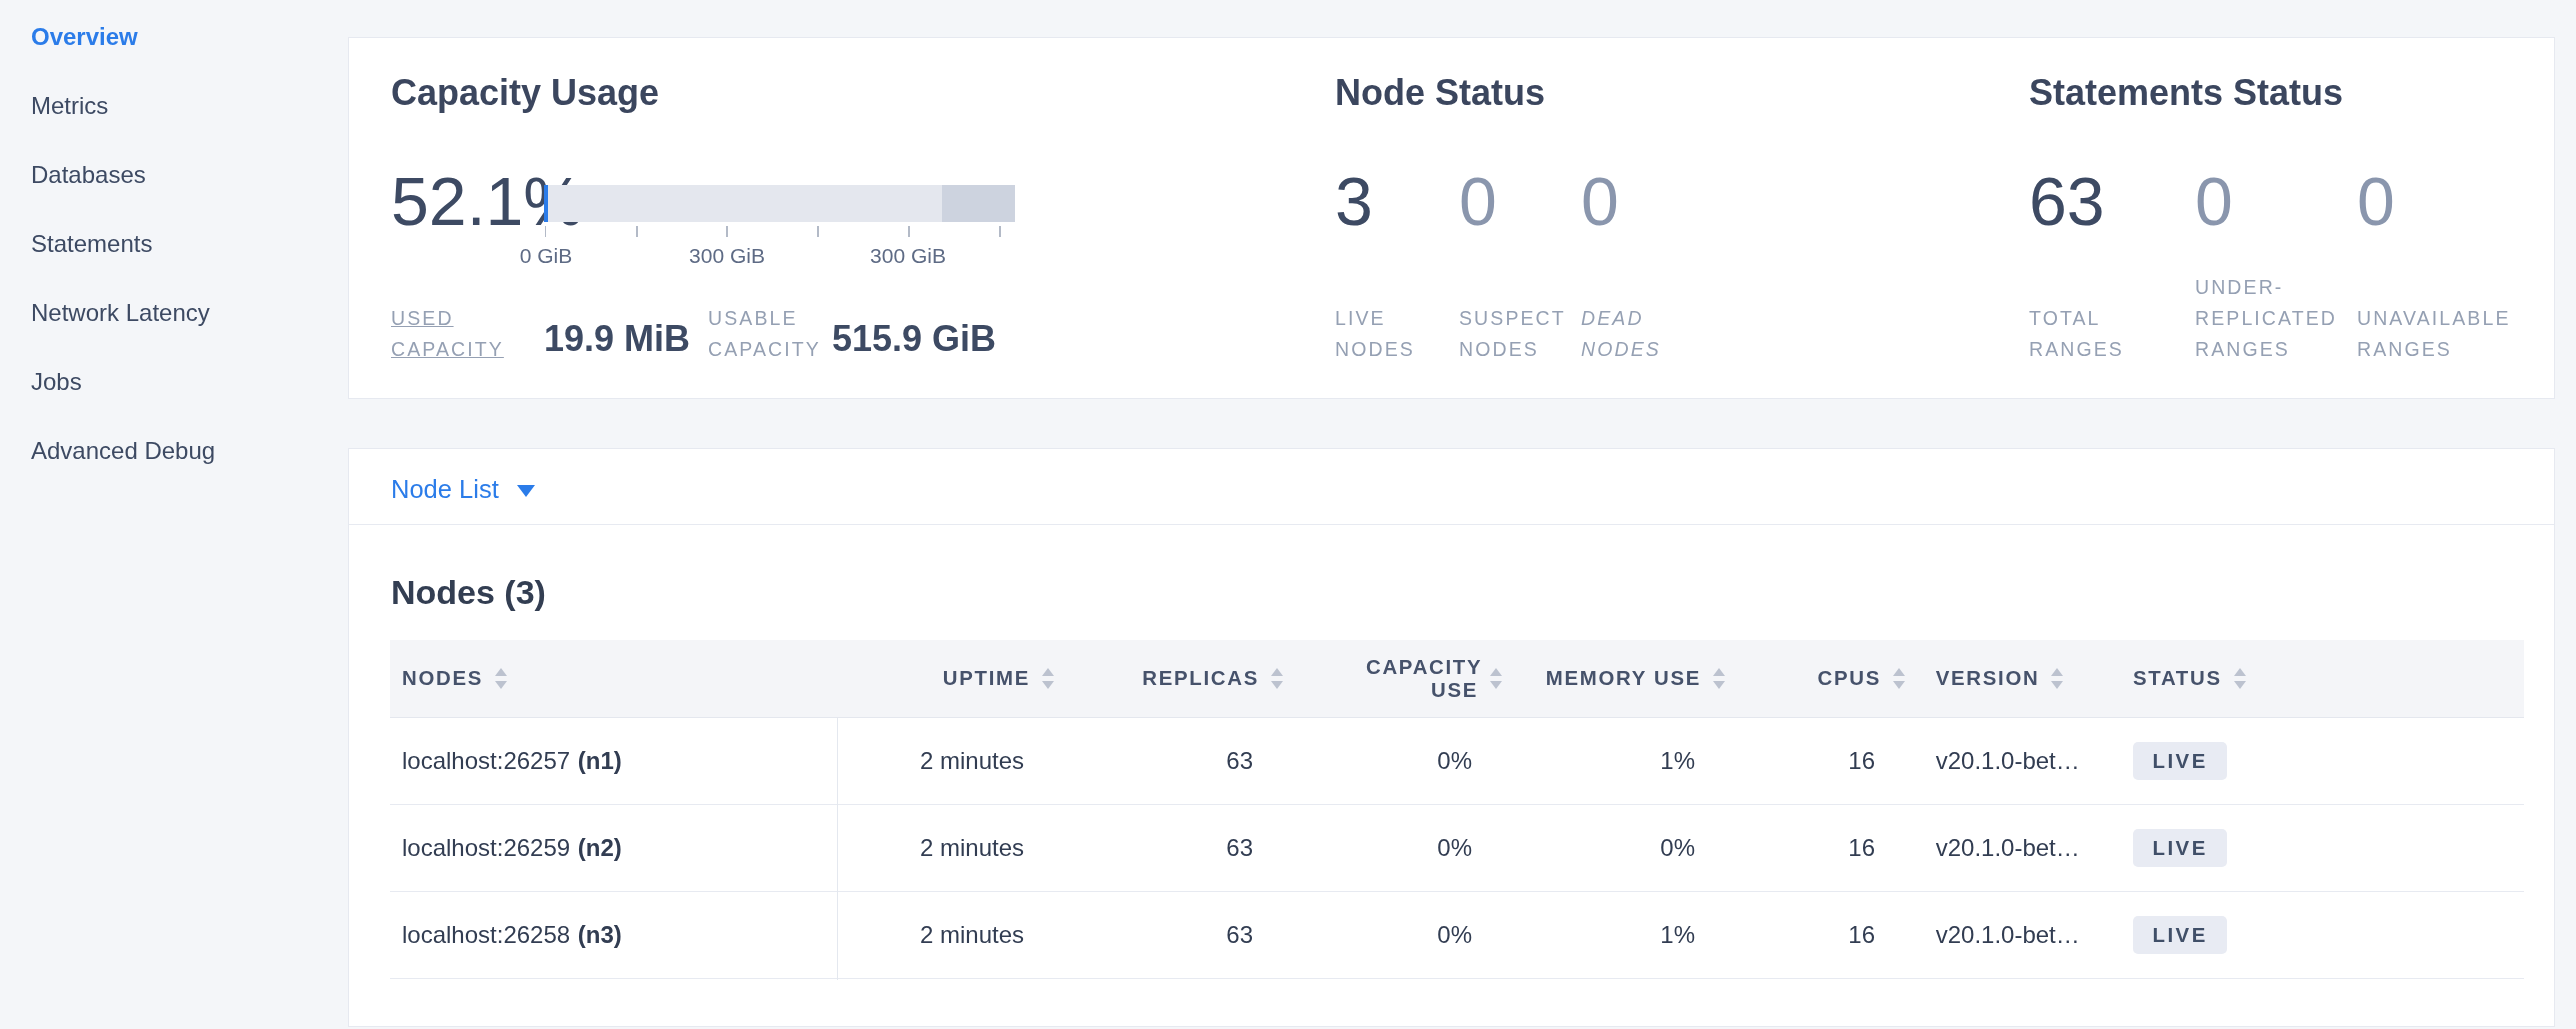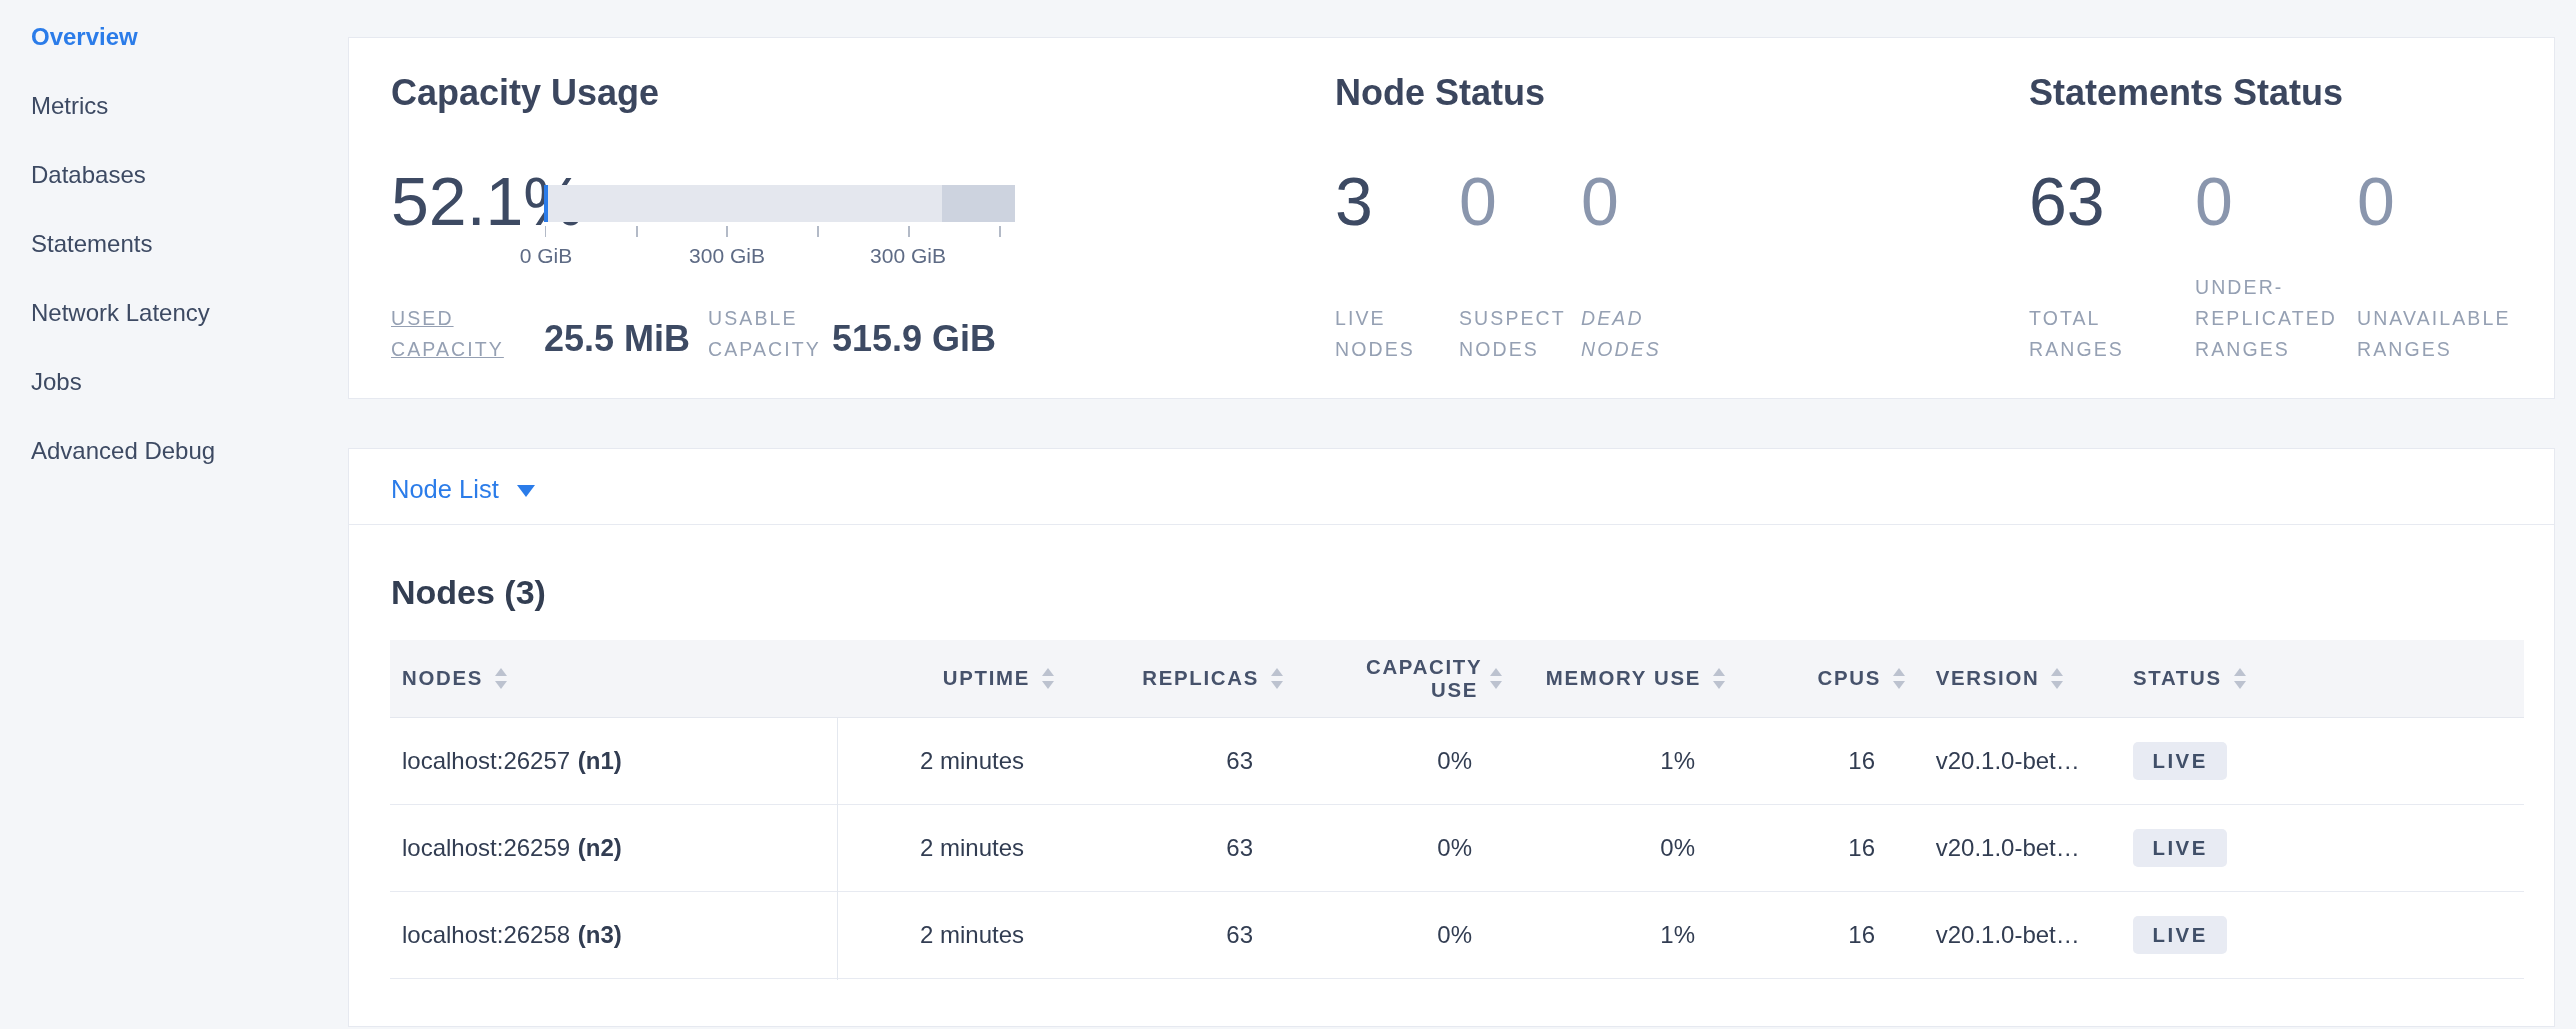--- a/index.html
+++ b/index.html
@@ -128,21 +128,21 @@
       <span class="tick" style="left:182px;"></span>
       <span class="tick" style="left:273px;"></span>
       <span class="tick" style="left:364px;"></span>
       <span class="tick" style="left:455px;"></span>
       <span class="tick-label" style="left:-49px;">0 GiB</span>
       <span class="tick-label" style="left:132px;">300 GiB</span>
       <span class="tick-label" style="left:313px;">300 GiB</span>
     </div>
 
     <div class="stat-label" style="left:0; width:127px;text-decoration:underline;">USED CAPACITY</div>
-    <div class="stat-value" style="left:153px;">25.5 MiB</div>
+    <div class="stat-value" style="left:153px;">19.9 MiB</div>
     <div class="stat-label" style="left:317px; width:127px;">USABLE CAPACITY</div>
     <div class="stat-value" style="left:441px;">515.9 GiB</div>
   </div>
 
   <div class="sec" style="left:986px;">
     <h2 class="sec-title">Node Status</h2>
     <div class="big-num" style="left:0;">3</div>
     <div class="big-num muted" style="left:124px;">0</div>
     <div class="big-num muted" style="left:246px;">0</div>
     <div class="stat-label" style="left:0; width:102px;">LIVE NODES</div>

